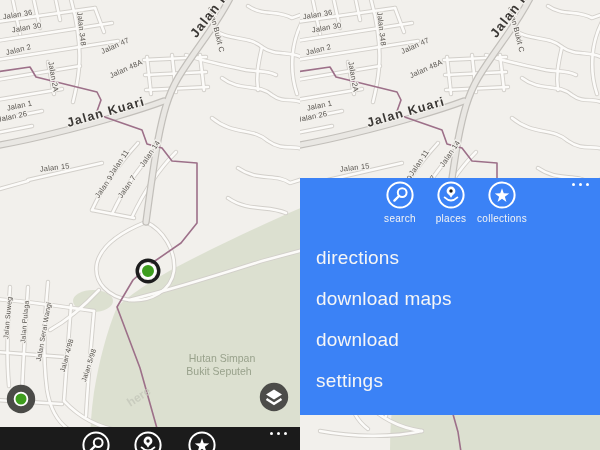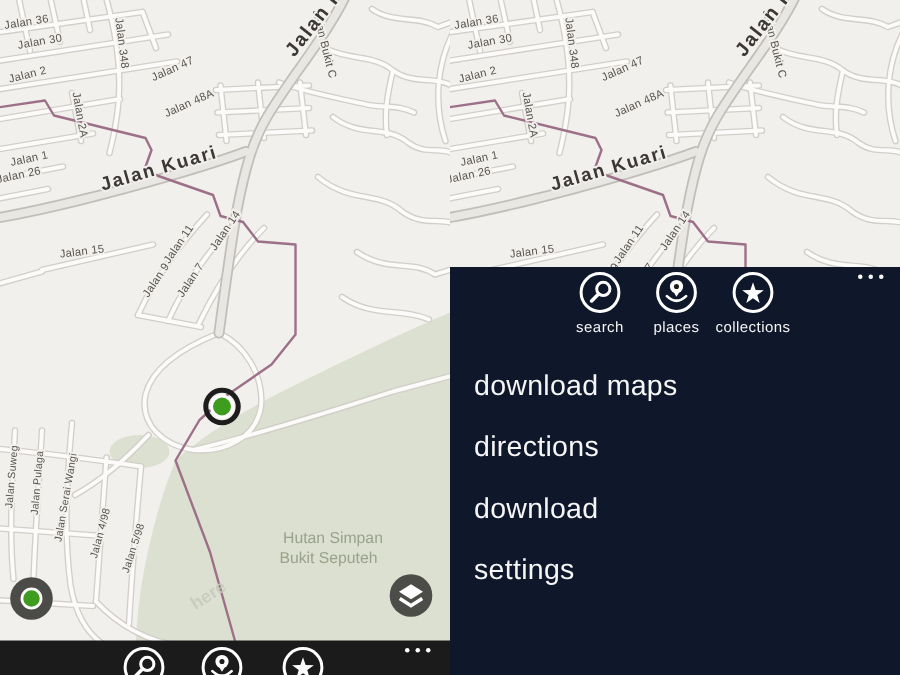--- a/index.html
+++ b/index.html
@@ -10,21 +10,21 @@
   #panel-right{left:300px;}
   svg.map-canvas{position:absolute;left:0;top:0;display:block;}
   
   .appbar-left{position:absolute;left:0;top:427px;width:300px;height:23px;
                background:#1b1b1b;overflow:hidden;}
   .icon-slot{position:absolute;width:28px;height:28px;}
   
   .dots{position:absolute;display:flex;gap:3.6px;align-items:center;cursor:pointer;}
   .dots .dot{width:3.4px;height:3.4px;border-radius:50%;background:#fff;}
   
-  .menu-overlay{position:absolute;left:0;top:178px;width:300px;height:272px;background:#0f172a;}
+  .menu-overlay{position:absolute;left:0;top:178px;width:300px;height:237px;background:#3b82f6;}
   .appbar-btn{position:absolute;width:28px;height:28px;top:3px;}
   .btn-label{position:absolute;top:35px;width:84px;text-align:center;
              color:#f4f4f4;font-size:10px;letter-spacing:.3px;}
   .menu-list{position:absolute;left:16px;top:59px;right:8px;}
   .menu-item{height:41px;line-height:41px;color:#f6f6f6;font-size:19px;
              letter-spacing:.2px;cursor:pointer;white-space:nowrap;}
   
   .round-btn{position:absolute;width:30px;height:30px;cursor:pointer;}
 </style>
 </head>
@@ -358,20 +358,20 @@
       <svg class="appbar-btn" style="left:188px;" width="28" height="28">
           <circle cx="14" cy="14" r="12.6" fill="none" stroke="#ffffff" stroke-width="2"></circle>
           <path d="M14.00,7.20L15.76,12.37L21.23,12.45L16.85,15.73L18.47,20.95L14.00,17.80L9.53,20.95L11.15,15.73L6.77,12.45L12.24,12.37Z" fill="#ffffff"></path>
         </svg>
 
       <div class="btn-label" style="left:58px;">search</div>
       <div class="btn-label" style="left:109px;">places</div>
       <div class="btn-label" style="left:160px;text-align:center;">collections</div>
 
       <div class="menu-list">
+        <div class="menu-item">directions</div>
         <div class="menu-item">download maps</div>
-        <div class="menu-item">directions</div>
         <div class="menu-item">download</div>
         <div class="menu-item">settings</div>
       </div>
     </div>
   </div>
 </div>
 
 </body></html>

